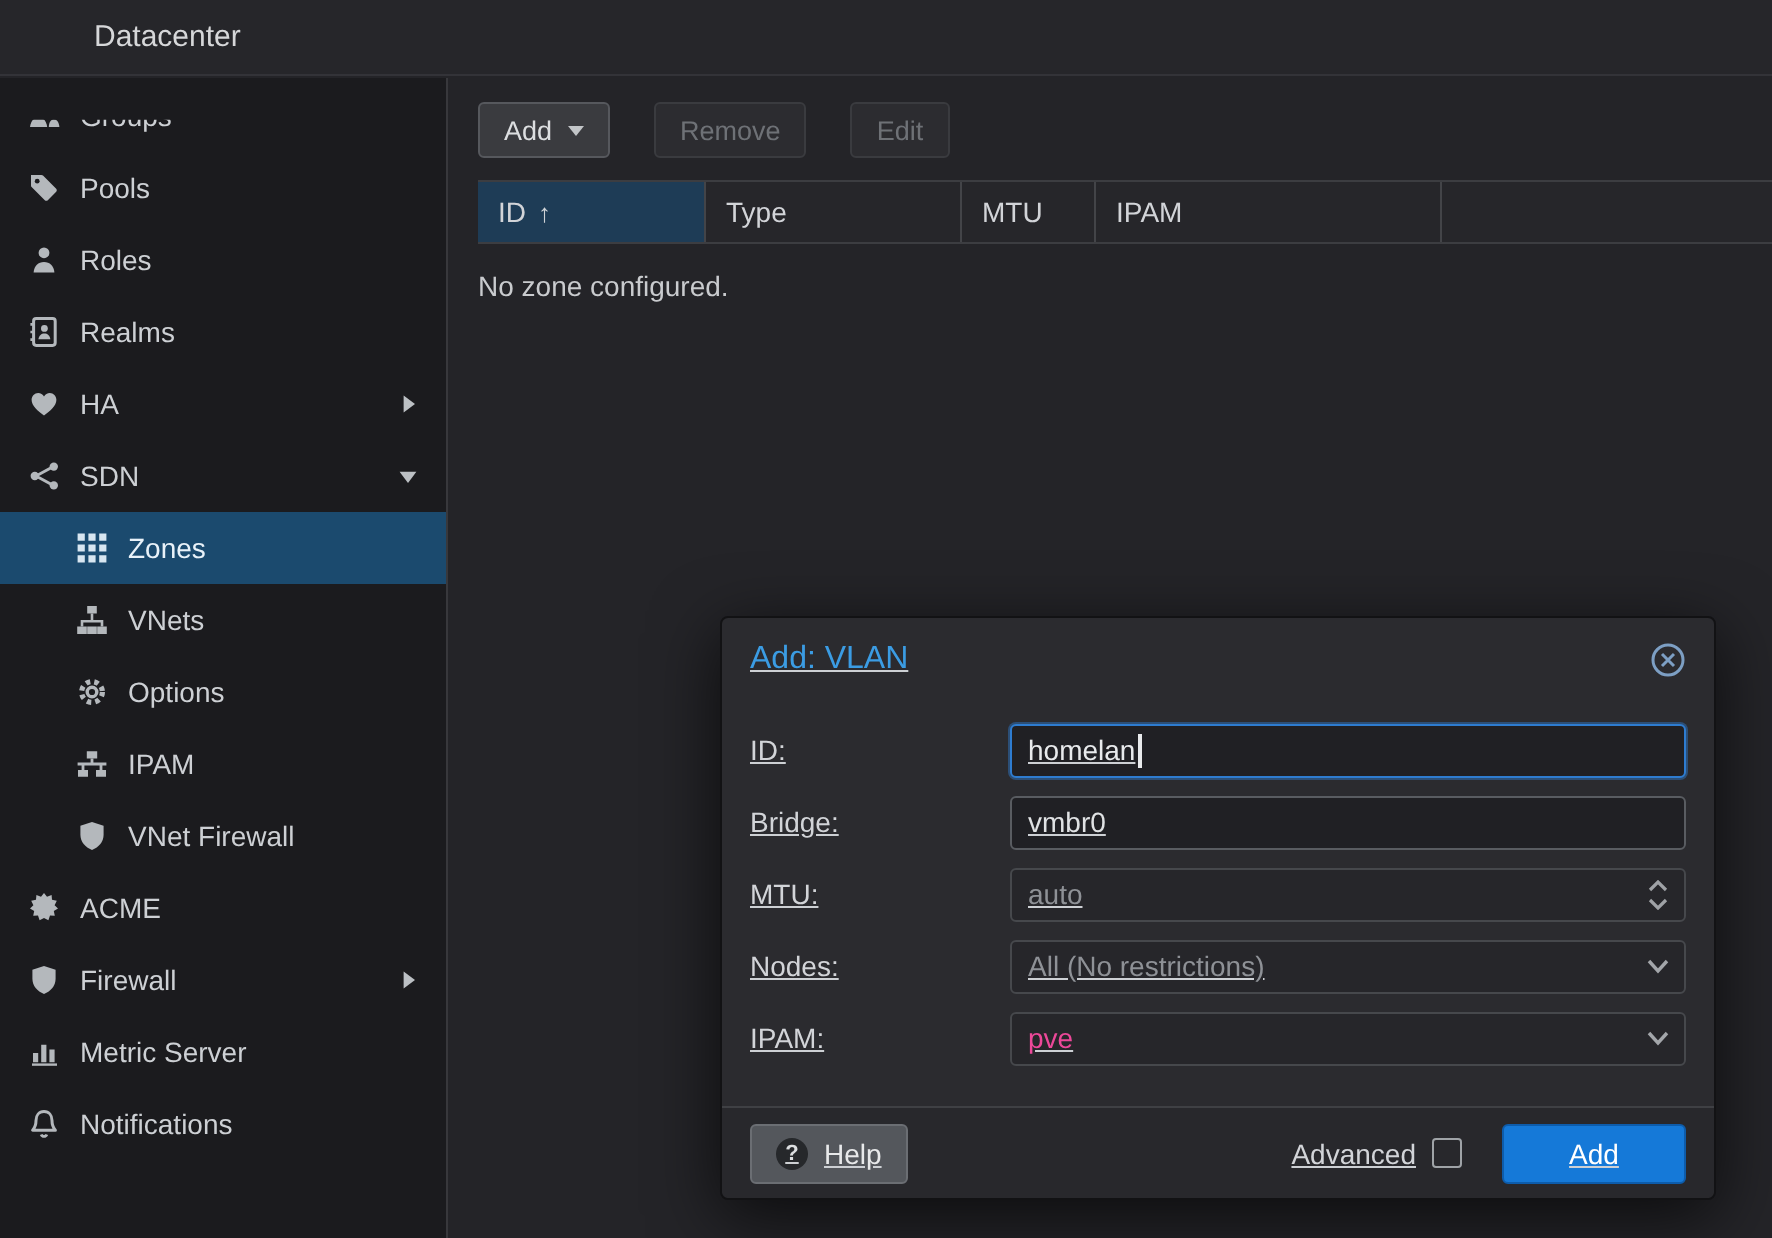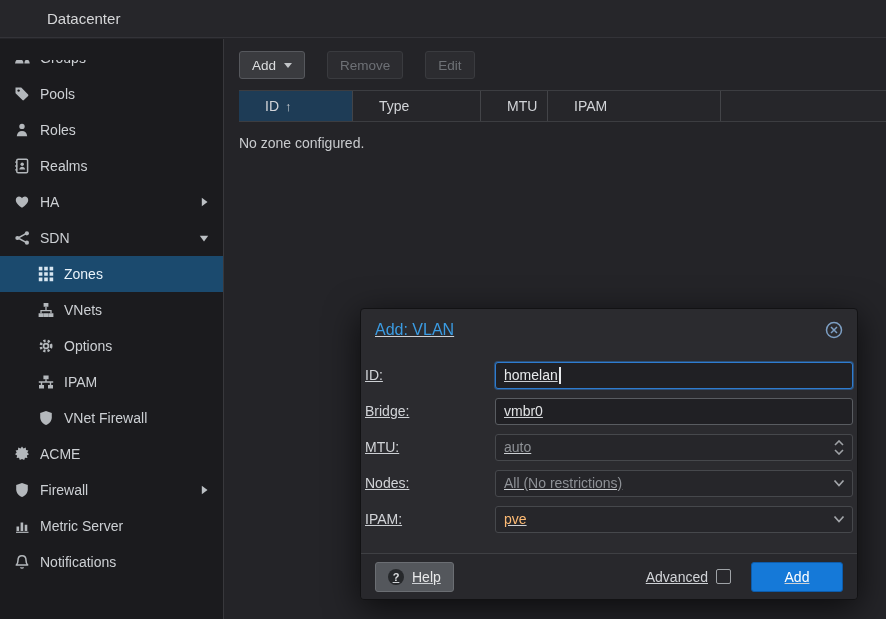--- a/index.html
+++ b/index.html
@@ -39,47 +39,47 @@
   .toolbar{ display:flex; align-items:center; padding:12px 14px 11px; }
   .tbtn{ height:28px; display:inline-flex; align-items:center; gap:8px;
     padding:0 12px; margin-right:22px; border-radius:3px;
     background:#3a3b3f; border:1px solid #56585d; color:#dcdee0; font-size:13.5px; cursor:pointer; }
   .tbtn.disabled{ background:#2c2c30; border-color:#3a3b3f; color:#6e7176; cursor:default; }
   .caret-down{ width:0; height:0; border-left:4px solid transparent;
     border-right:4px solid transparent; border-top:5px solid #c2c5c8; }
 
   .thead{ display:flex; height:32px; margin-left:14px;
     border-top:1px solid #3c3d41; border-bottom:1px solid #3c3d41; background:#26262a; }
-  .th{ display:flex; align-items:center; padding:0 26px; font-size:14px;
+  .th{ display:flex; align-items:center; padding:0 10px; font-size:14px;
     color:#d2d4d8; border-right:1px solid #434448; cursor:pointer; }
   .th.sorted{ background:#1e3c56; }
   .th .sort-arrow{ margin-left:6px; font-size:13px; color:#cfd3d7; }
   .th.c-id{ width:114px; } .th.c-type{ width:128px; } .th.c-mtu{ width:67px; }
   .th.c-ipam{ width:173px; } .th.c-domain{ flex:1; border-right:none; }
   .empty-text{ padding:13px 0 0 14px; color:#c9cbce; }
 
   
   .dialog{ position:absolute; left:360px; top:308px; width:498px;
     background:#2b2b2f; border:1px solid #121214; border-radius:4px;
     box-shadow:0 8px 34px rgba(0,0,0,.68); z-index:10;text-decoration:underline; }
   .dhead{ height:42px; display:flex; align-items:center; padding:0 14px; }
   .dtitle{ font-size:16px; color:var(--dialog-title); }
   .dclose{ margin-left:auto; width:18px; height:18px; cursor:pointer; color:#7d9fc4; }
   .dclose svg{ display:block; width:18px; height:18px; }
-  .dbody{ padding:6px 4px 16px; }
+  .dbody{ padding:6px 14px 16px; }
   .frow{ display:flex; align-items:center; height:36px; }
   .flabel{ width:130px; flex:0 0 130px; color:#d2d4d8; }
   .fctl{ flex:1; position:relative; height:27px; }
   .ctl{ width:100%; height:27px; border-radius:3px; font-size:14px;
     background:#202024; border:1px solid #595c61; color:#e0e2e4;
     padding:0 8px; font-family:inherit; display:flex; align-items:center; }
   input.ctl{ display:block; }
   .ctl.focused{ border-color:#2e7cd0; box-shadow:0 0 0 1px rgba(46,124,208,.45); color:#e8eaec; }
   .ctl.muted{ background:#26262a; border-color:#46484c; color:#8e9196; }
-  .ctl.softtext{ background:#26262a; border-color:#46484c; color:#fdba74; }
+  .ctl.softtext{ background:#26262a; border-color:#46484c; color:#ec4899; }
   .text-caret{ position:absolute; left:64px; top:5px; width:1.5px; height:17px; background:#e8eaec; }
   .spin-btns{ position:absolute; right:5px; top:0; height:27px; width:14px;
     display:flex; flex-direction:column; justify-content:center; gap:3px; }
   .spin-btns svg{ display:block; width:10px; height:6px; color:#9fa2a6; cursor:pointer; }
   .sel-chevron{ position:absolute; right:8px; top:9px; width:12px; height:9px; color:#a3a6aa; }
   .sel-chevron svg{ display:block; width:12px; height:9px; }
   .dfoot{ border-top:1px solid #3f4044; background:#28282c;
     border-radius:0 0 4px 4px; padding:8px 14px; display:flex; align-items:center; height:46px; }
   .help-btn{ height:30px; display:inline-flex; align-items:center; gap:8px; padding:0 12px;
     background:#54575c; border:1px solid #6b6e73; border-radius:3px; color:#e8e9ea; cursor:pointer; }

